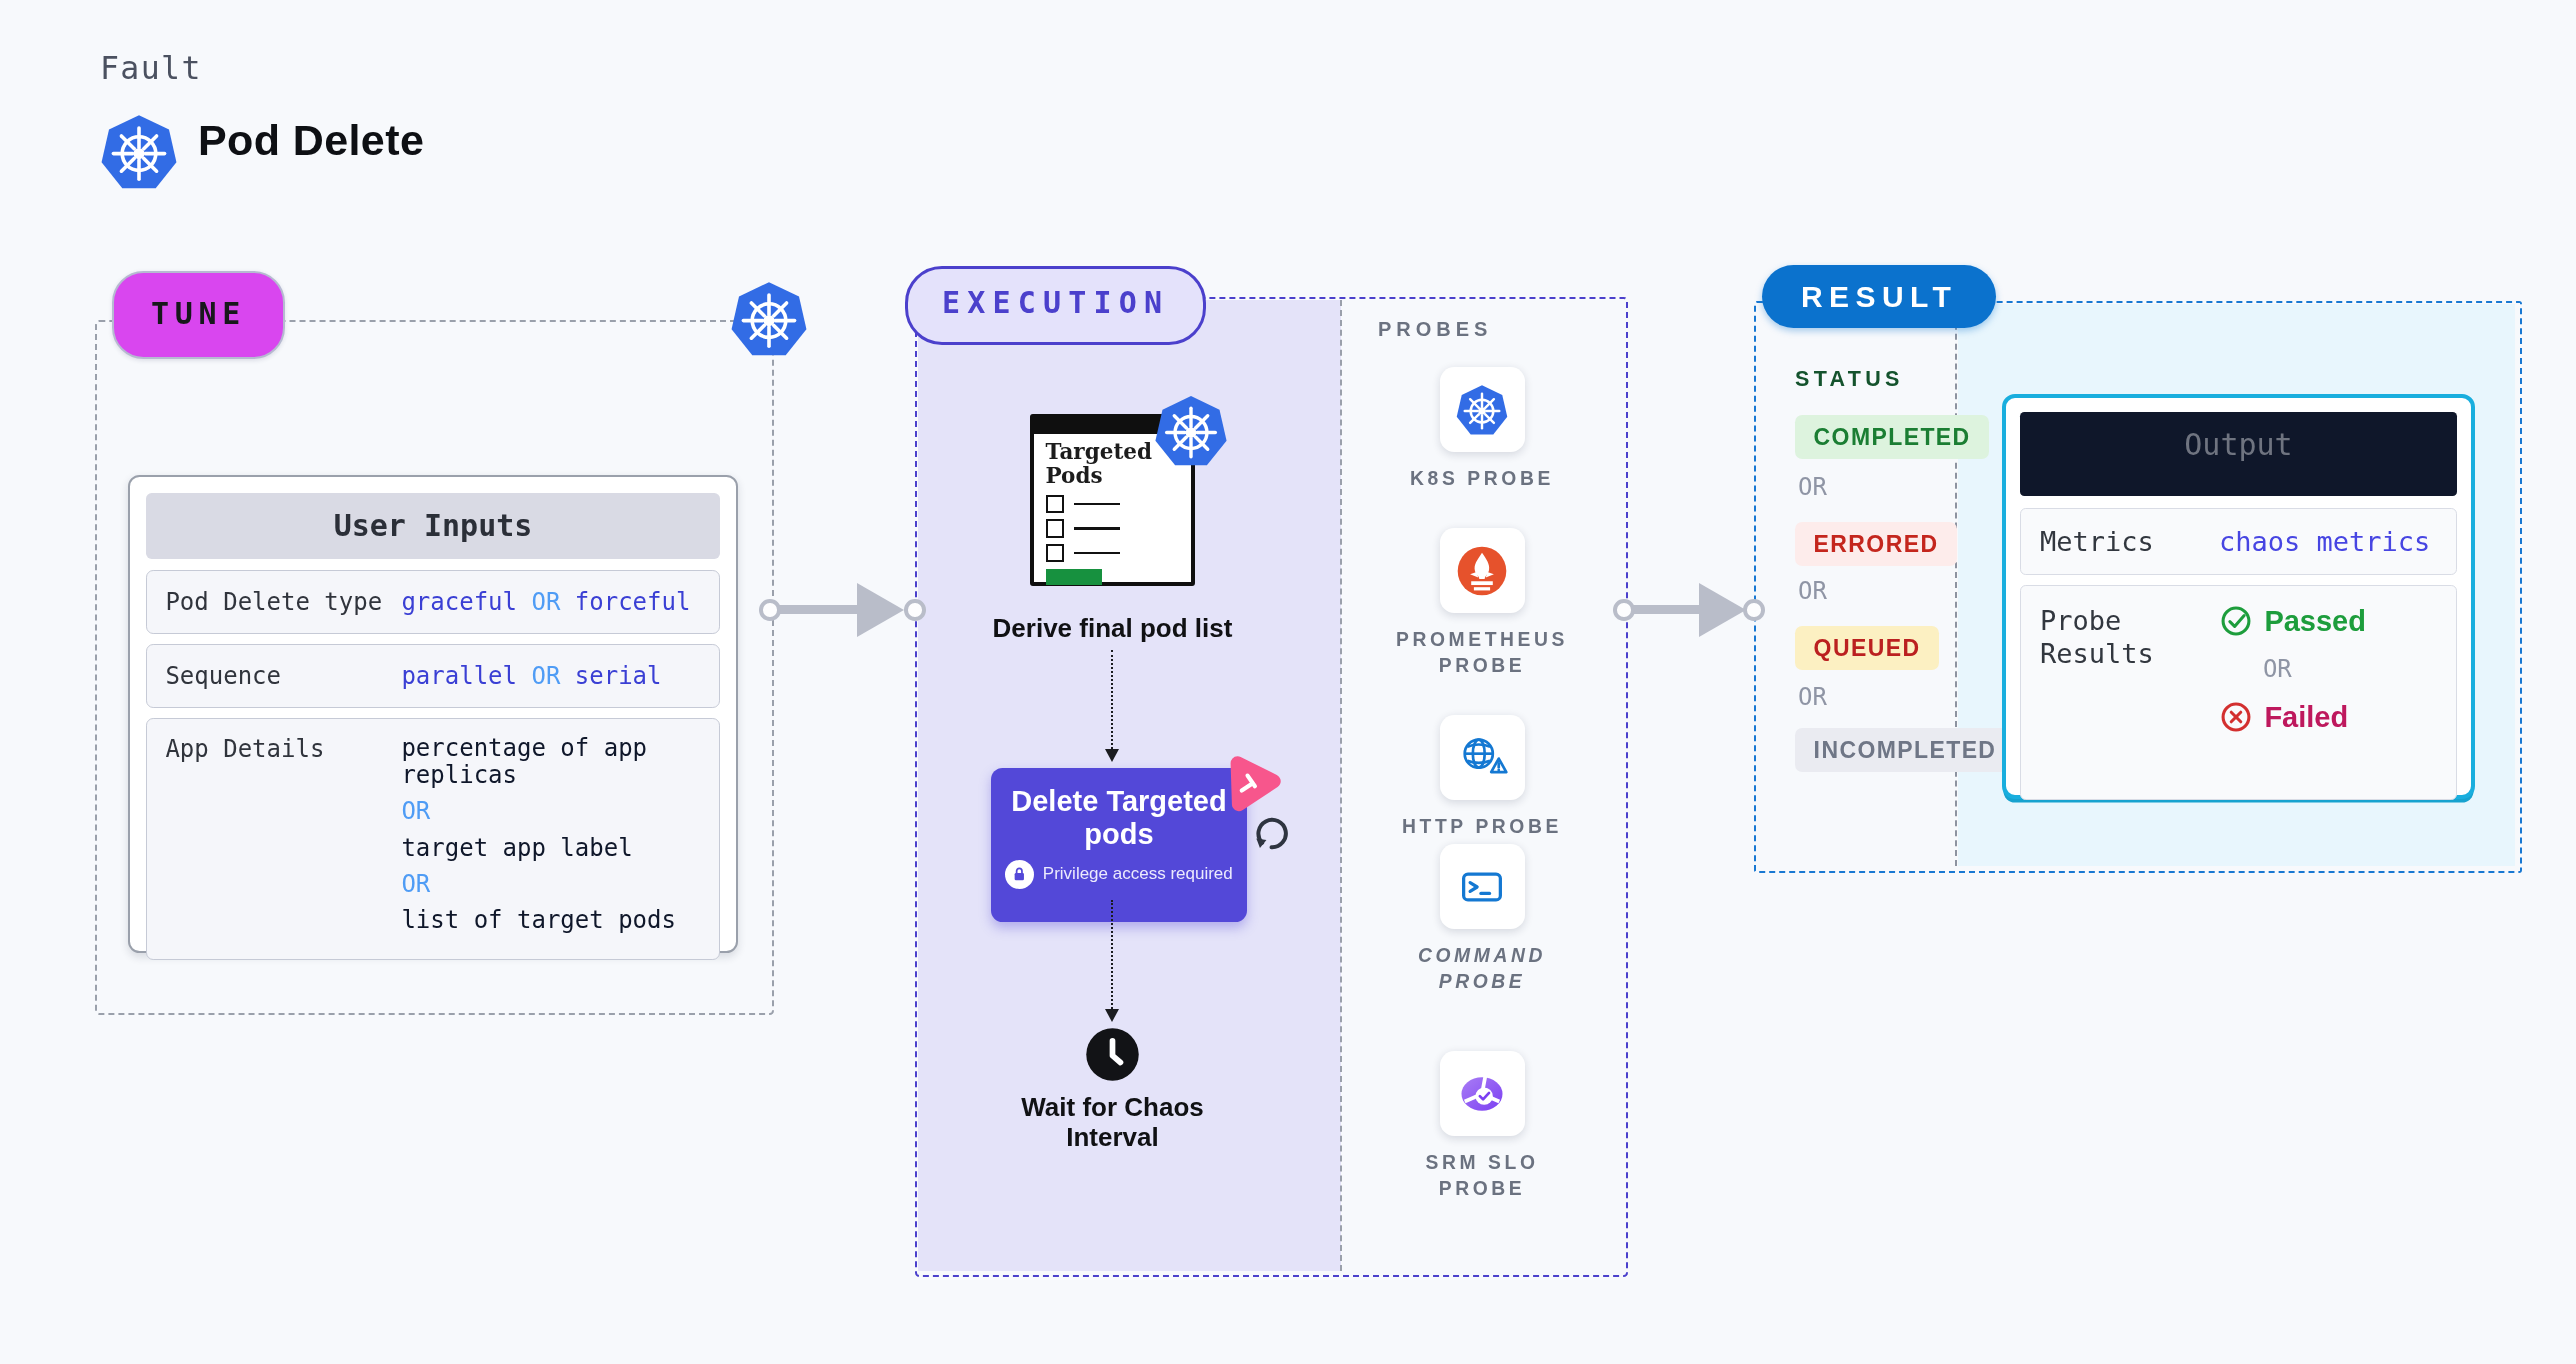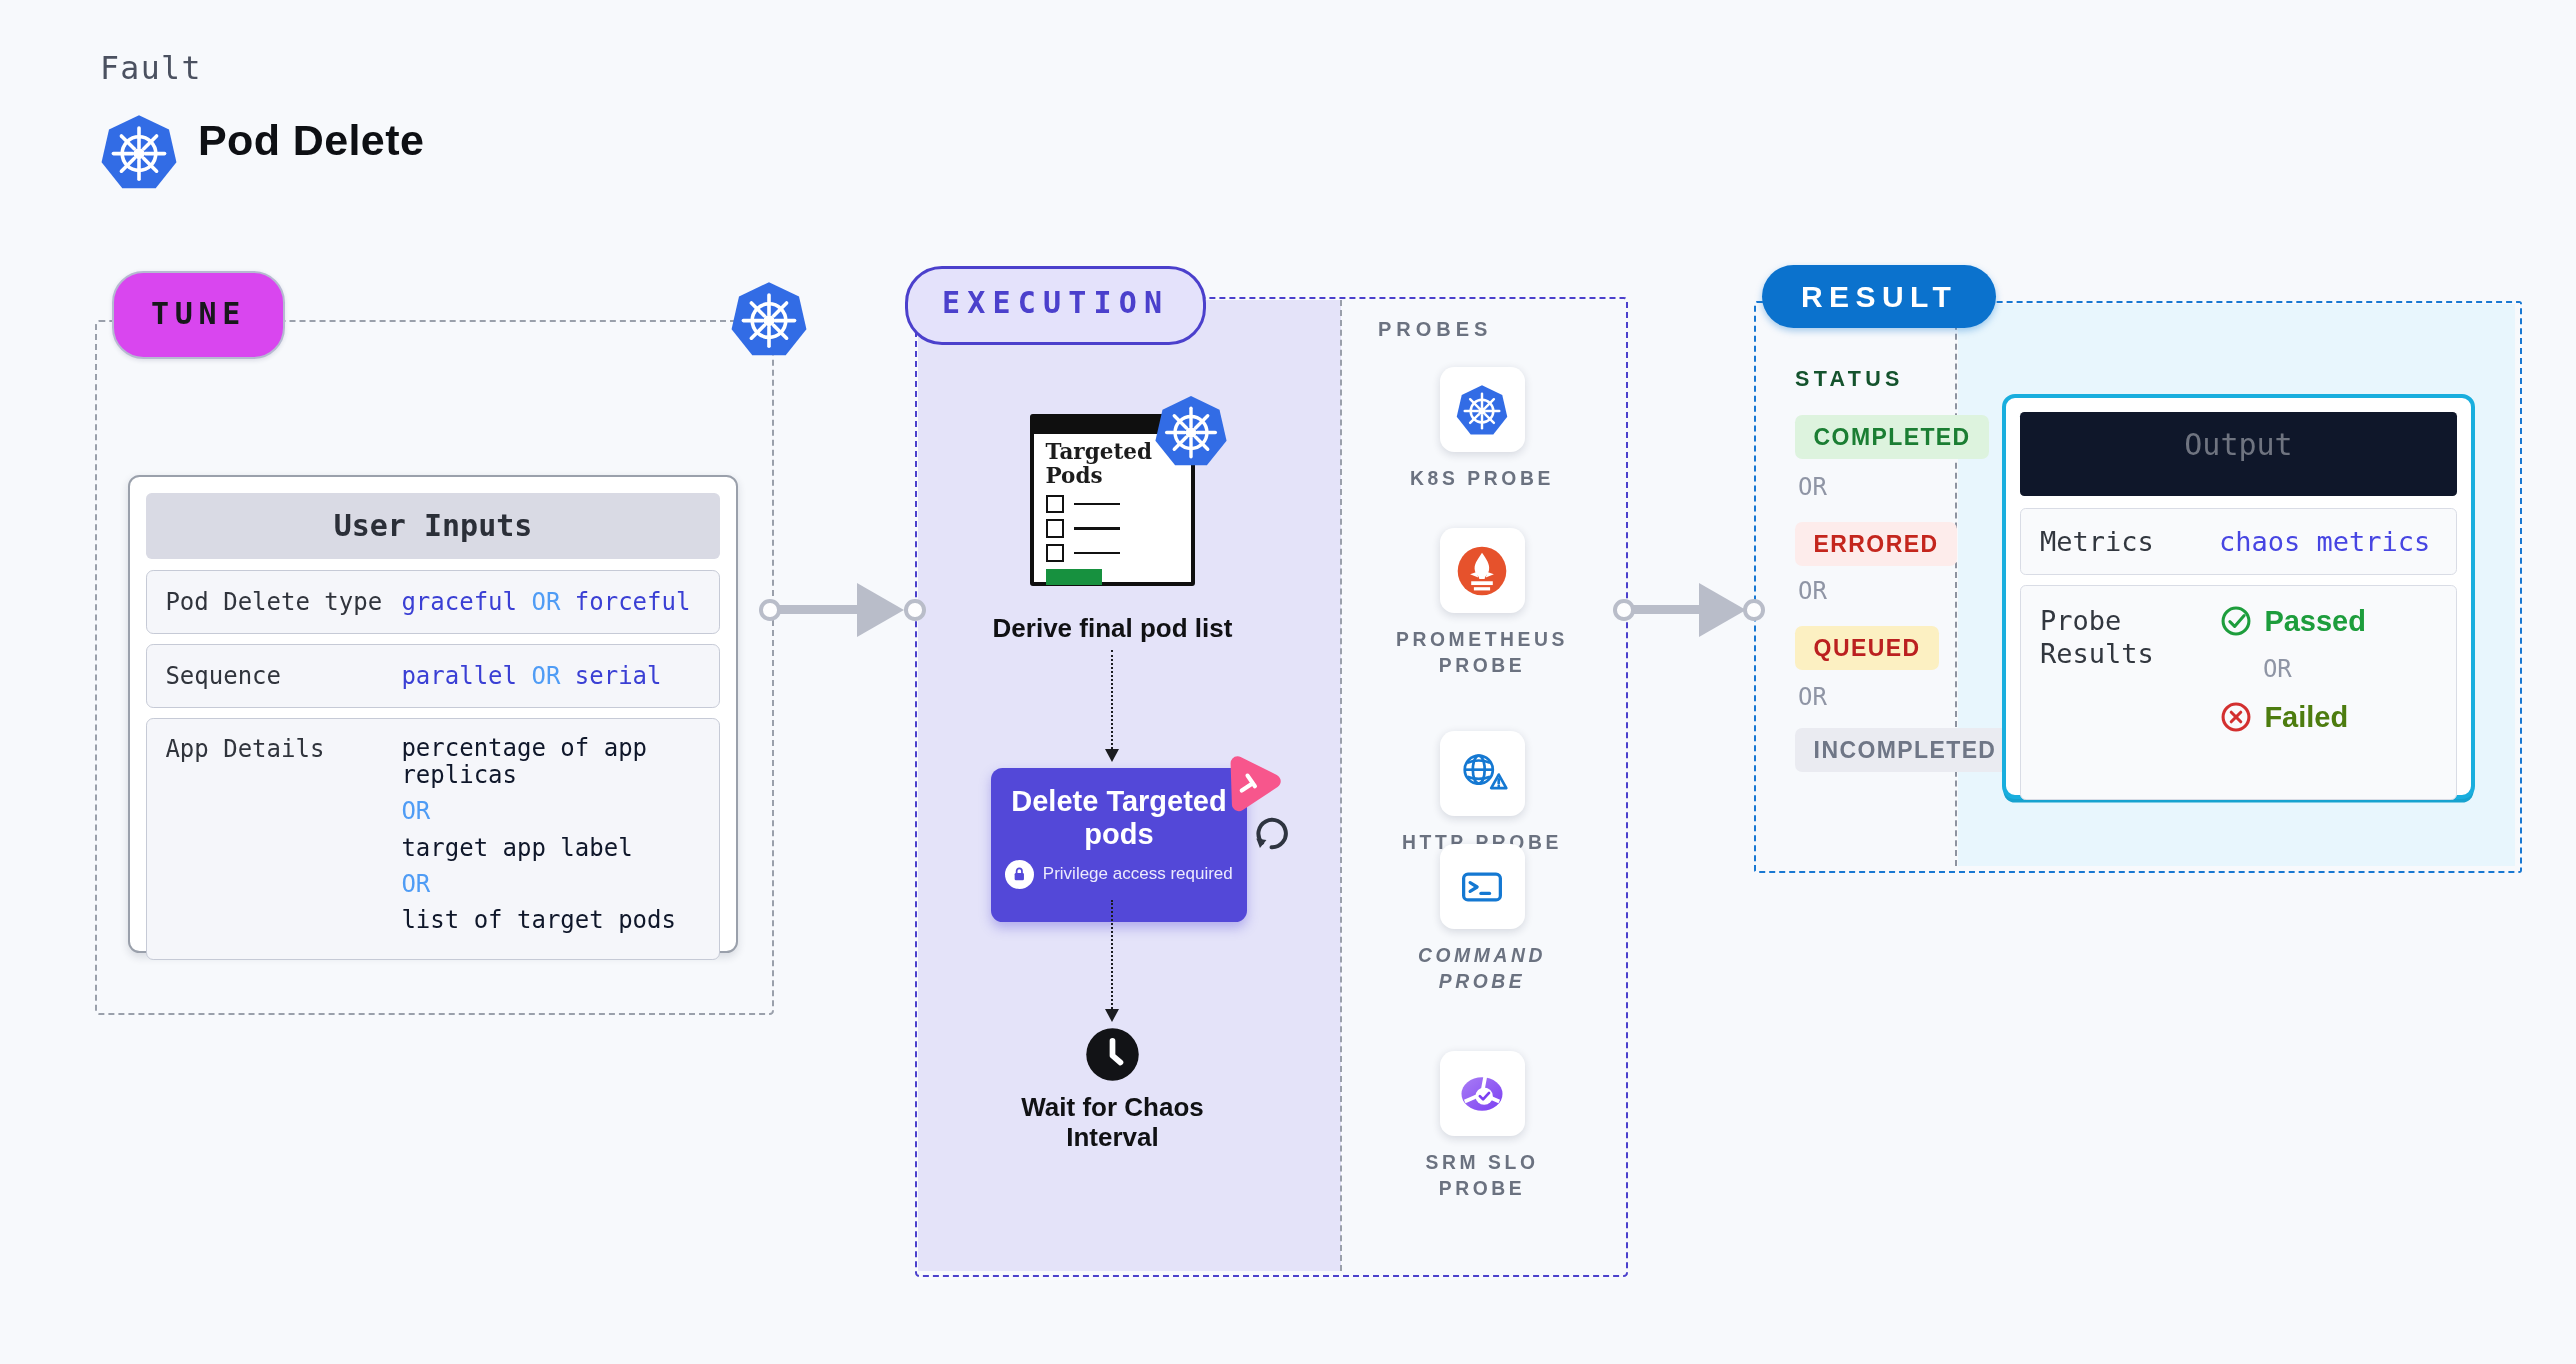--- a/index.html
+++ b/index.html
@@ -103,21 +103,21 @@
                  font-size:30px;color:#6f7480;margin-bottom:11.5px;}
   .out-row{background:#f9fafc;border:1.4px solid #d9dce5;border-radius:5.7px;margin-bottom:10px;display:flex;
            padding:0 18.6px;box-sizing:border-box;}
   .out-row-metrics{height:67px;align-items:center;}
   .out-row-probe{height:215px;align-items:flex-start;padding-top:18.6px;}
   .out-lbl{flex:0 0 179px;font-size:27px;line-height:33px;color:#32373f;}
   .out-val{font-size:27px;color:#4745e2;}
   .res-line{display:flex;align-items:center;}
   .res-line svg{margin-right:11.5px;}
   .passed-text{font-weight:800;font-size:29px;color:#1d9d3c;}
-  .failed-text{font-weight:800;font-size:29px;color:#4d7c0f;}
+  .failed-text{font-weight:800;font-size:29px;color:#be185d;}
   .res-or{font-family:"DejaVu Sans Mono",monospace;font-size:24px;color:#8f95a5;margin:17px 0 17px 44px;}
 </style>
 </head>
 <body>
 
 <svg width="0" height="0" style="position:absolute">
   <defs>
     <linearGradient id="srmGrad" x1="0" y1="0" x2="1" y2="1">
       <stop offset="0" stop-color="#a97df5"></stop>
         <stop offset="1" stop-color="#7b3ff2"></stop>
@@ -263,21 +263,21 @@
         <circle cx="50" cy="50" r="45" fill="#e6522c"></circle>
         <path d="M50 16 C41 30 34 38 37 50 C39 58 45 59 45 65 L55 65 C55 59 61 57 63 48 C65 37 58 28 50 16 Z" fill="#fff"></path>
         <path d="M28 56 L43 62 L40 52 Z M72 56 L57 62 L60 52 Z" fill="#fff"></path>
         <rect x="30" y="69" width="40" height="7" fill="#fff"></rect>
         <rect x="35" y="80" width="30" height="6" fill="#fff"></rect>
       </svg>
     </div>
     <div class="probe-label">PROMETHEUS PROBE</div>
   </div>
 
-  <div class="abs probe-item" style="top:731px;">
+  <div class="abs probe-item" style="top:715px;">
     <div class="probe-card">
       <svg width="54" height="54" viewBox="0 0 100 100">
         <g stroke="#1478d2" fill="none" stroke-width="5">
           <circle cx="44" cy="42" r="26"></circle>
           <ellipse cx="44" cy="42" rx="11" ry="26"></ellipse>
           <line x1="19" y1="42" x2="69" y2="42"></line>
           <path d="M23 29 Q44 21 65 29 M23 55 Q44 63 65 55"></path>
         </g>
         <path d="M67 76 L81 51 L95 76 Z" fill="#fff" stroke="#1478d2" stroke-width="5" stroke-linejoin="round"></path>
         <line x1="81" y1="60" x2="81" y2="67" stroke="#1478d2" stroke-width="5" stroke-linecap="round"></line>

